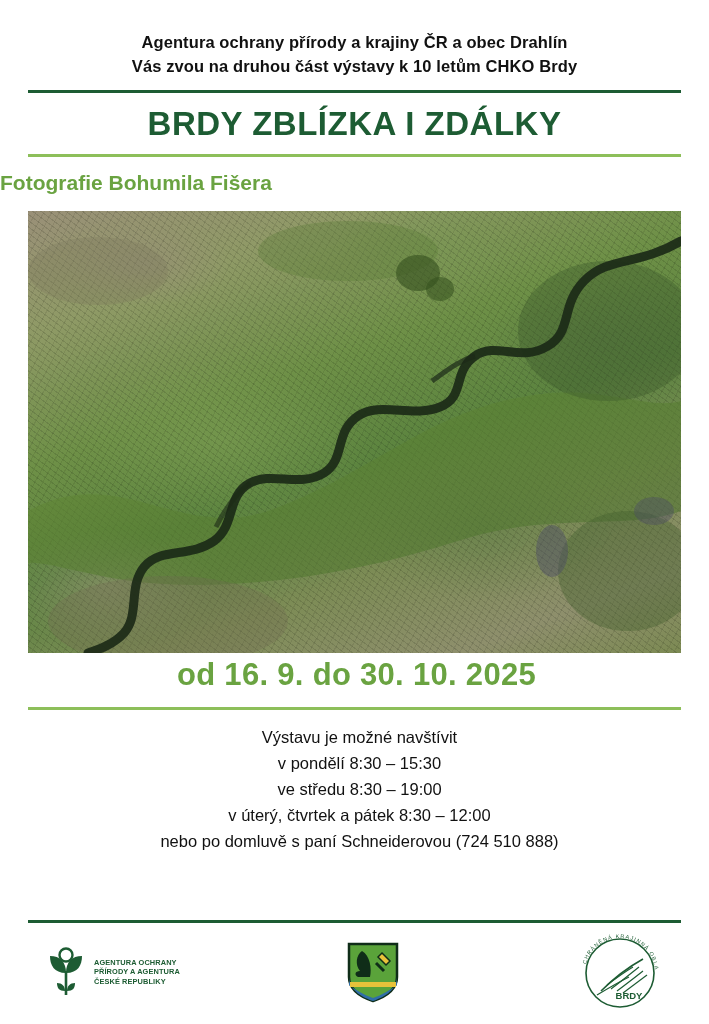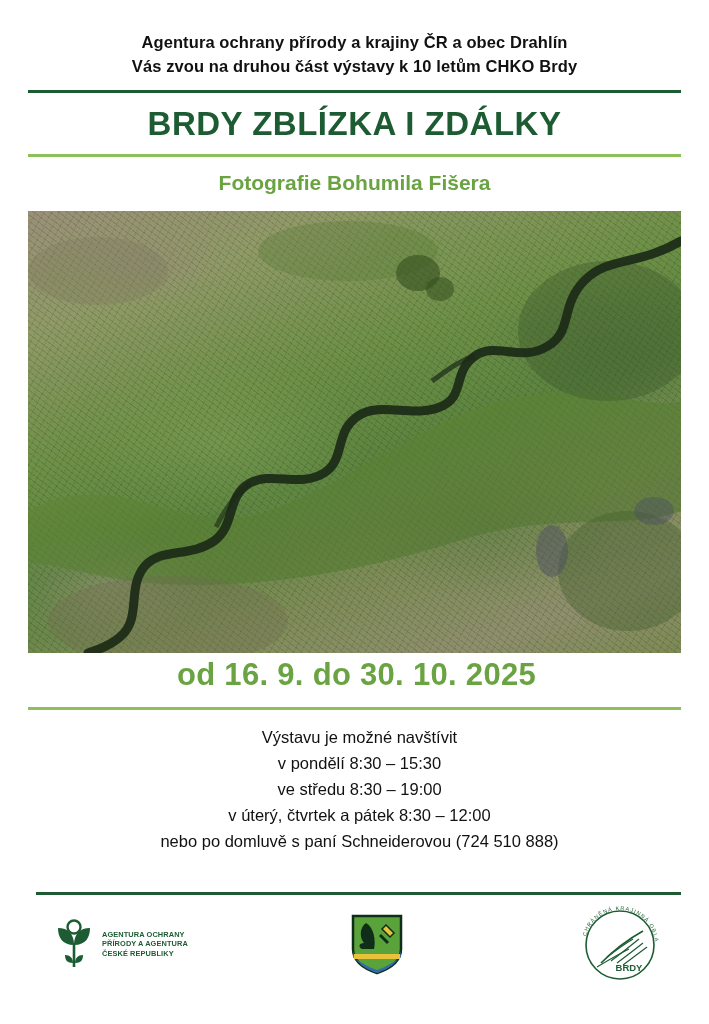--- a/index.html
+++ b/index.html
@@ -60,21 +60,20 @@
     font-size: 33px;
     font-weight: bold;
     color: #1d5c33;
     letter-spacing: 0.5px;
     padding: 14px 0 12px 0;
     line-height: 1.05;
   }
 
   
   .subtitle {
-    text-align: center;
     font-size: 21px;
     font-weight: bold;
     color: #6aa341;
     padding: 14px 0 16px 0;
   }
 
   
   .photo-wrap {
     margin: 0 28px;
     height: 442px;
@@ -137,24 +136,24 @@
   .hours-line {
     font-size: 16.5px;
     line-height: 26px;
     color: #111111;
     margin-left: 10px;
   }
 
   
   .footer {
     position: absolute;
-    left: 8px;
+    left: 0;
     right: 0;
     bottom: 0;
-    height: 132px;
+    height: 104px;
   }
   .footer-rule {
     margin: 0 28px 0 28px;
     height: 3px;
     background: #1d5c33;
   }
   .logos {
     display: flex;
     align-items: center;
     justify-content: space-between;

